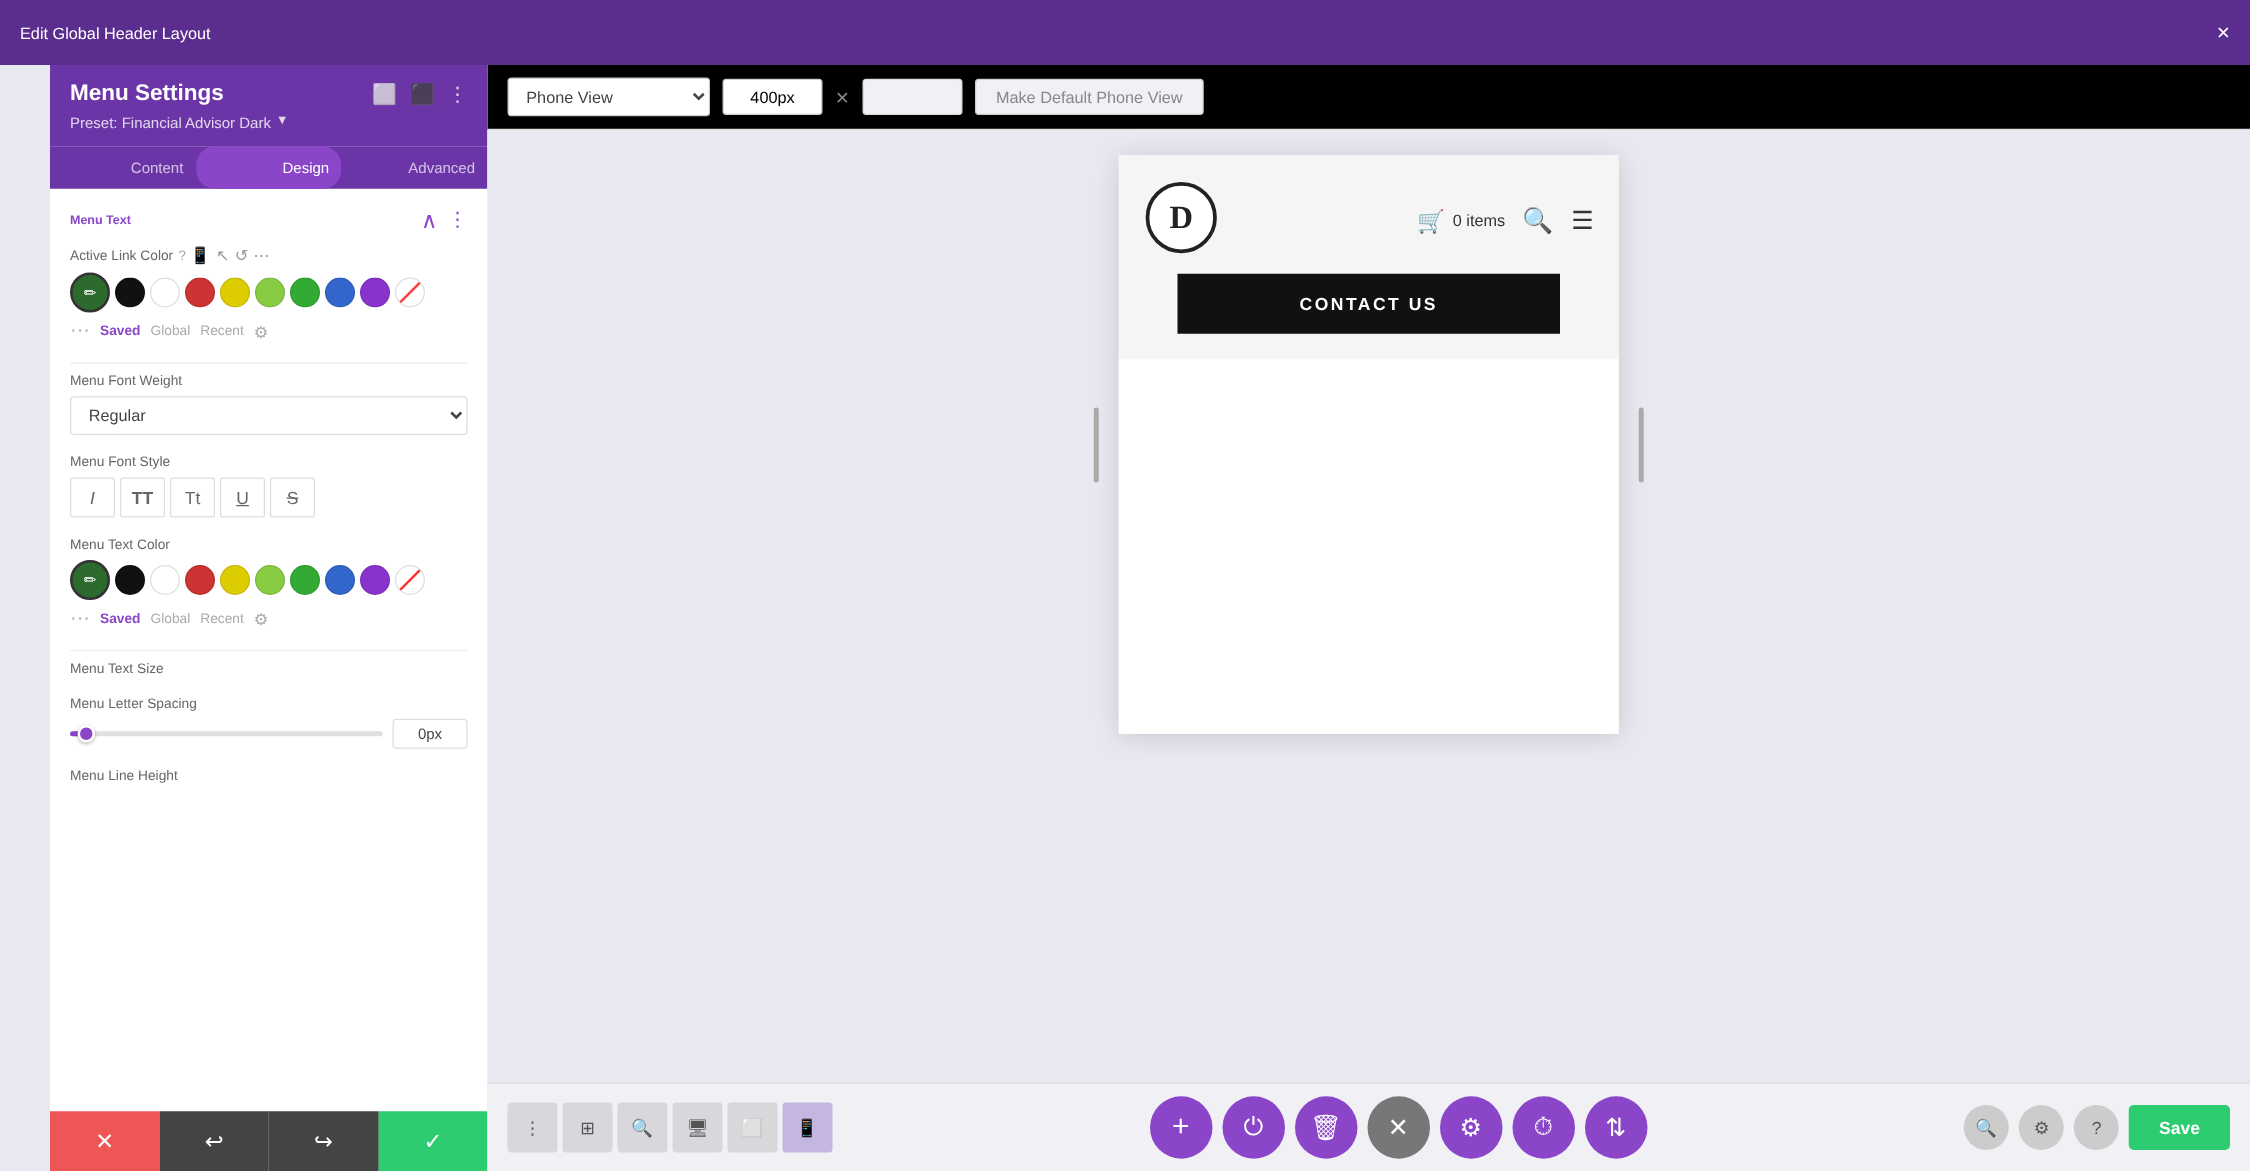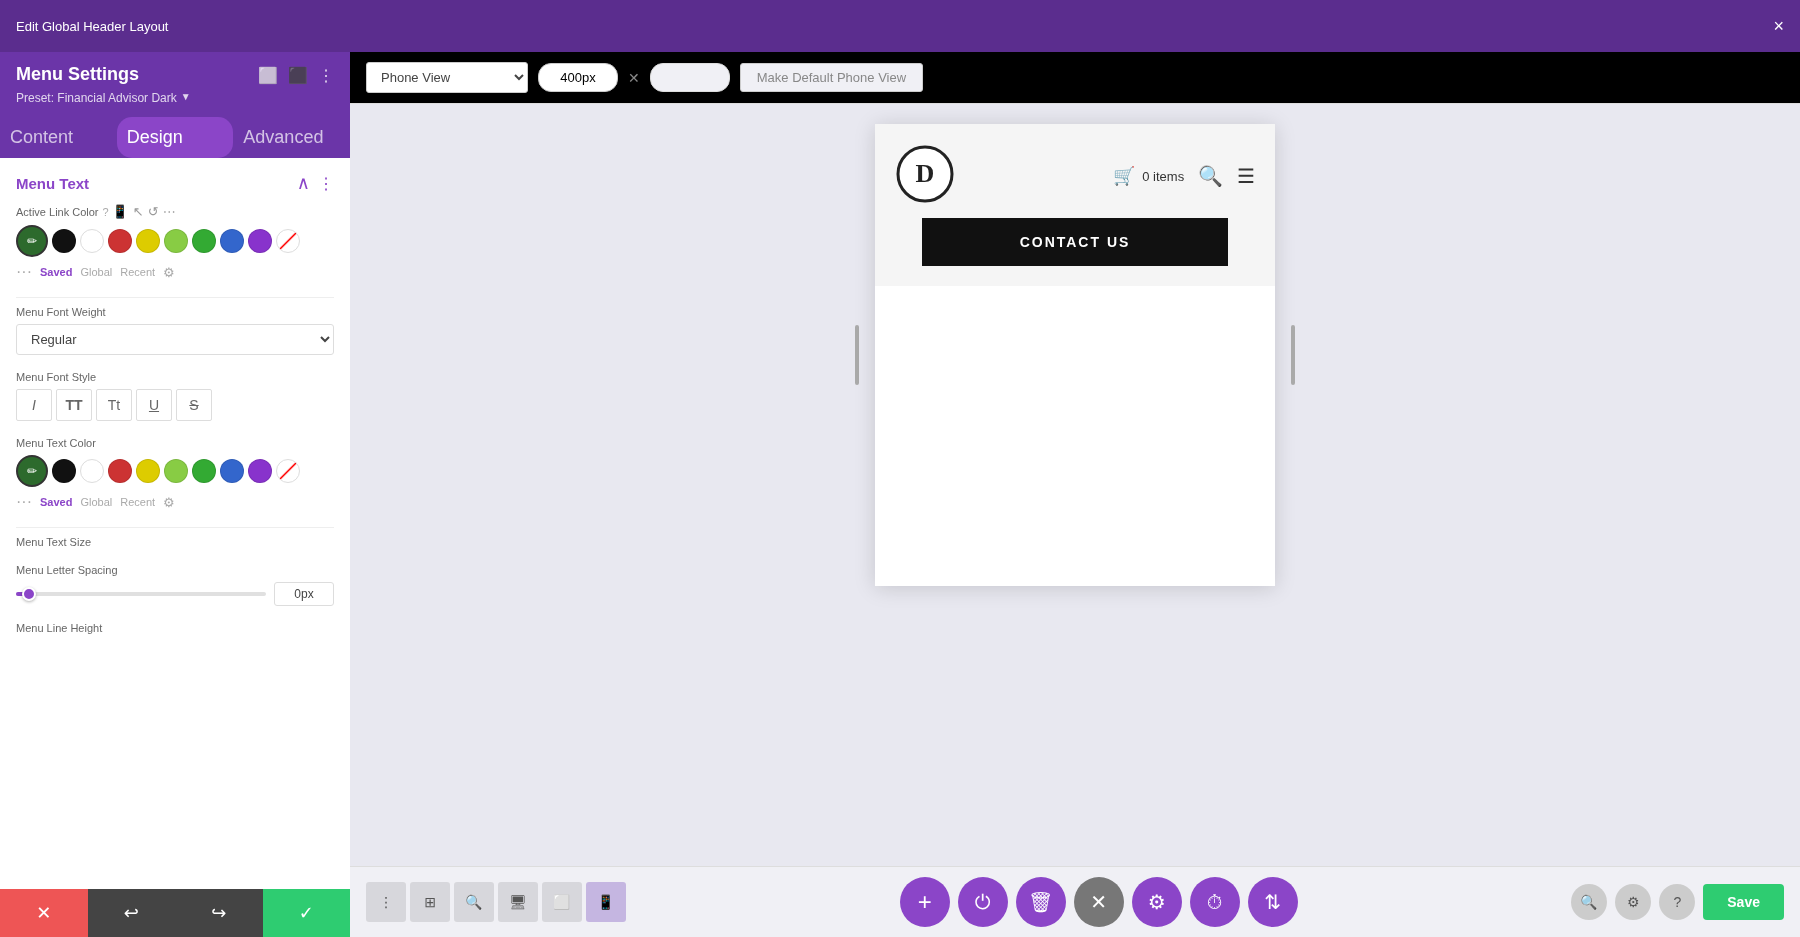--- a/index.html
+++ b/index.html
@@ -17,20 +17,21 @@
       flex-shrink: 0;
     }
     .title-bar-text { font-size: 13px; font-weight: 500; }
     .title-bar-close { background: none; border: none; color: white; font-size: 18px; cursor: pointer; }
 
     
     .main-layout {
       display: flex;
       flex: 1;
       overflow: hidden;
+      margin-left: 40px;
     }
 
     
     .left-panel {
       width: 350px;
       background: white;
       display: flex;
       flex-direction: column;
       flex-shrink: 0;
       overflow: hidden;
@@ -56,23 +57,23 @@
     .panel-preset-arrow { font-size: 10px; }
 
     
     .tabs {
       display: flex;
       background: #6b35a8;
     }
     .tab {
       flex: 1;
       padding: 10px;
-      text-align: left;
+      text-align: right;
       color: rgba(255,255,255,0.7);
-      font-size: 18px;
+      font-size: 12px;
       cursor: pointer;
       border: none;
       background: transparent;
     }
     .tab.active {
       background: #8b45c8;
       color: white;
       border-radius: 15px;
     }
     .panel-icon-btn {
@@ -92,21 +93,21 @@
 
     
     .section-header {
       display: flex;
       align-items: center;
       justify-content: space-between;
       padding: 14px 0 10px;
     }
     .section-title {
       color: #8b45c8;
-      font-size: 15px;
+      font-size: 10px;
       font-weight: 600;
     }
     .section-controls {
       display: flex;
       align-items: center;
       gap: 8px;
     }
     .section-toggle { cursor: pointer; color: #8b45c8; font-size: 18px; }
     .section-menu { cursor: pointer; color: #8b45c8; font-size: 16px; }
 
@@ -296,21 +297,21 @@
       background: transparent;
       font-size: 13px;
       color: #444;
       cursor: pointer;
       appearance: auto;
       min-width: 160px;
     }
     .width-input {
       padding: 6px 10px;
       border: 1px solid #ccc;
-      border-radius: 13px;
+      border-radius: 3px;
       font-size: 13px;
       width: 80px;
       text-align: center;
     }
     .close-view-btn {
       background: none;
       border: none;
       cursor: pointer;
       font-size: 14px;
       color: #888;

